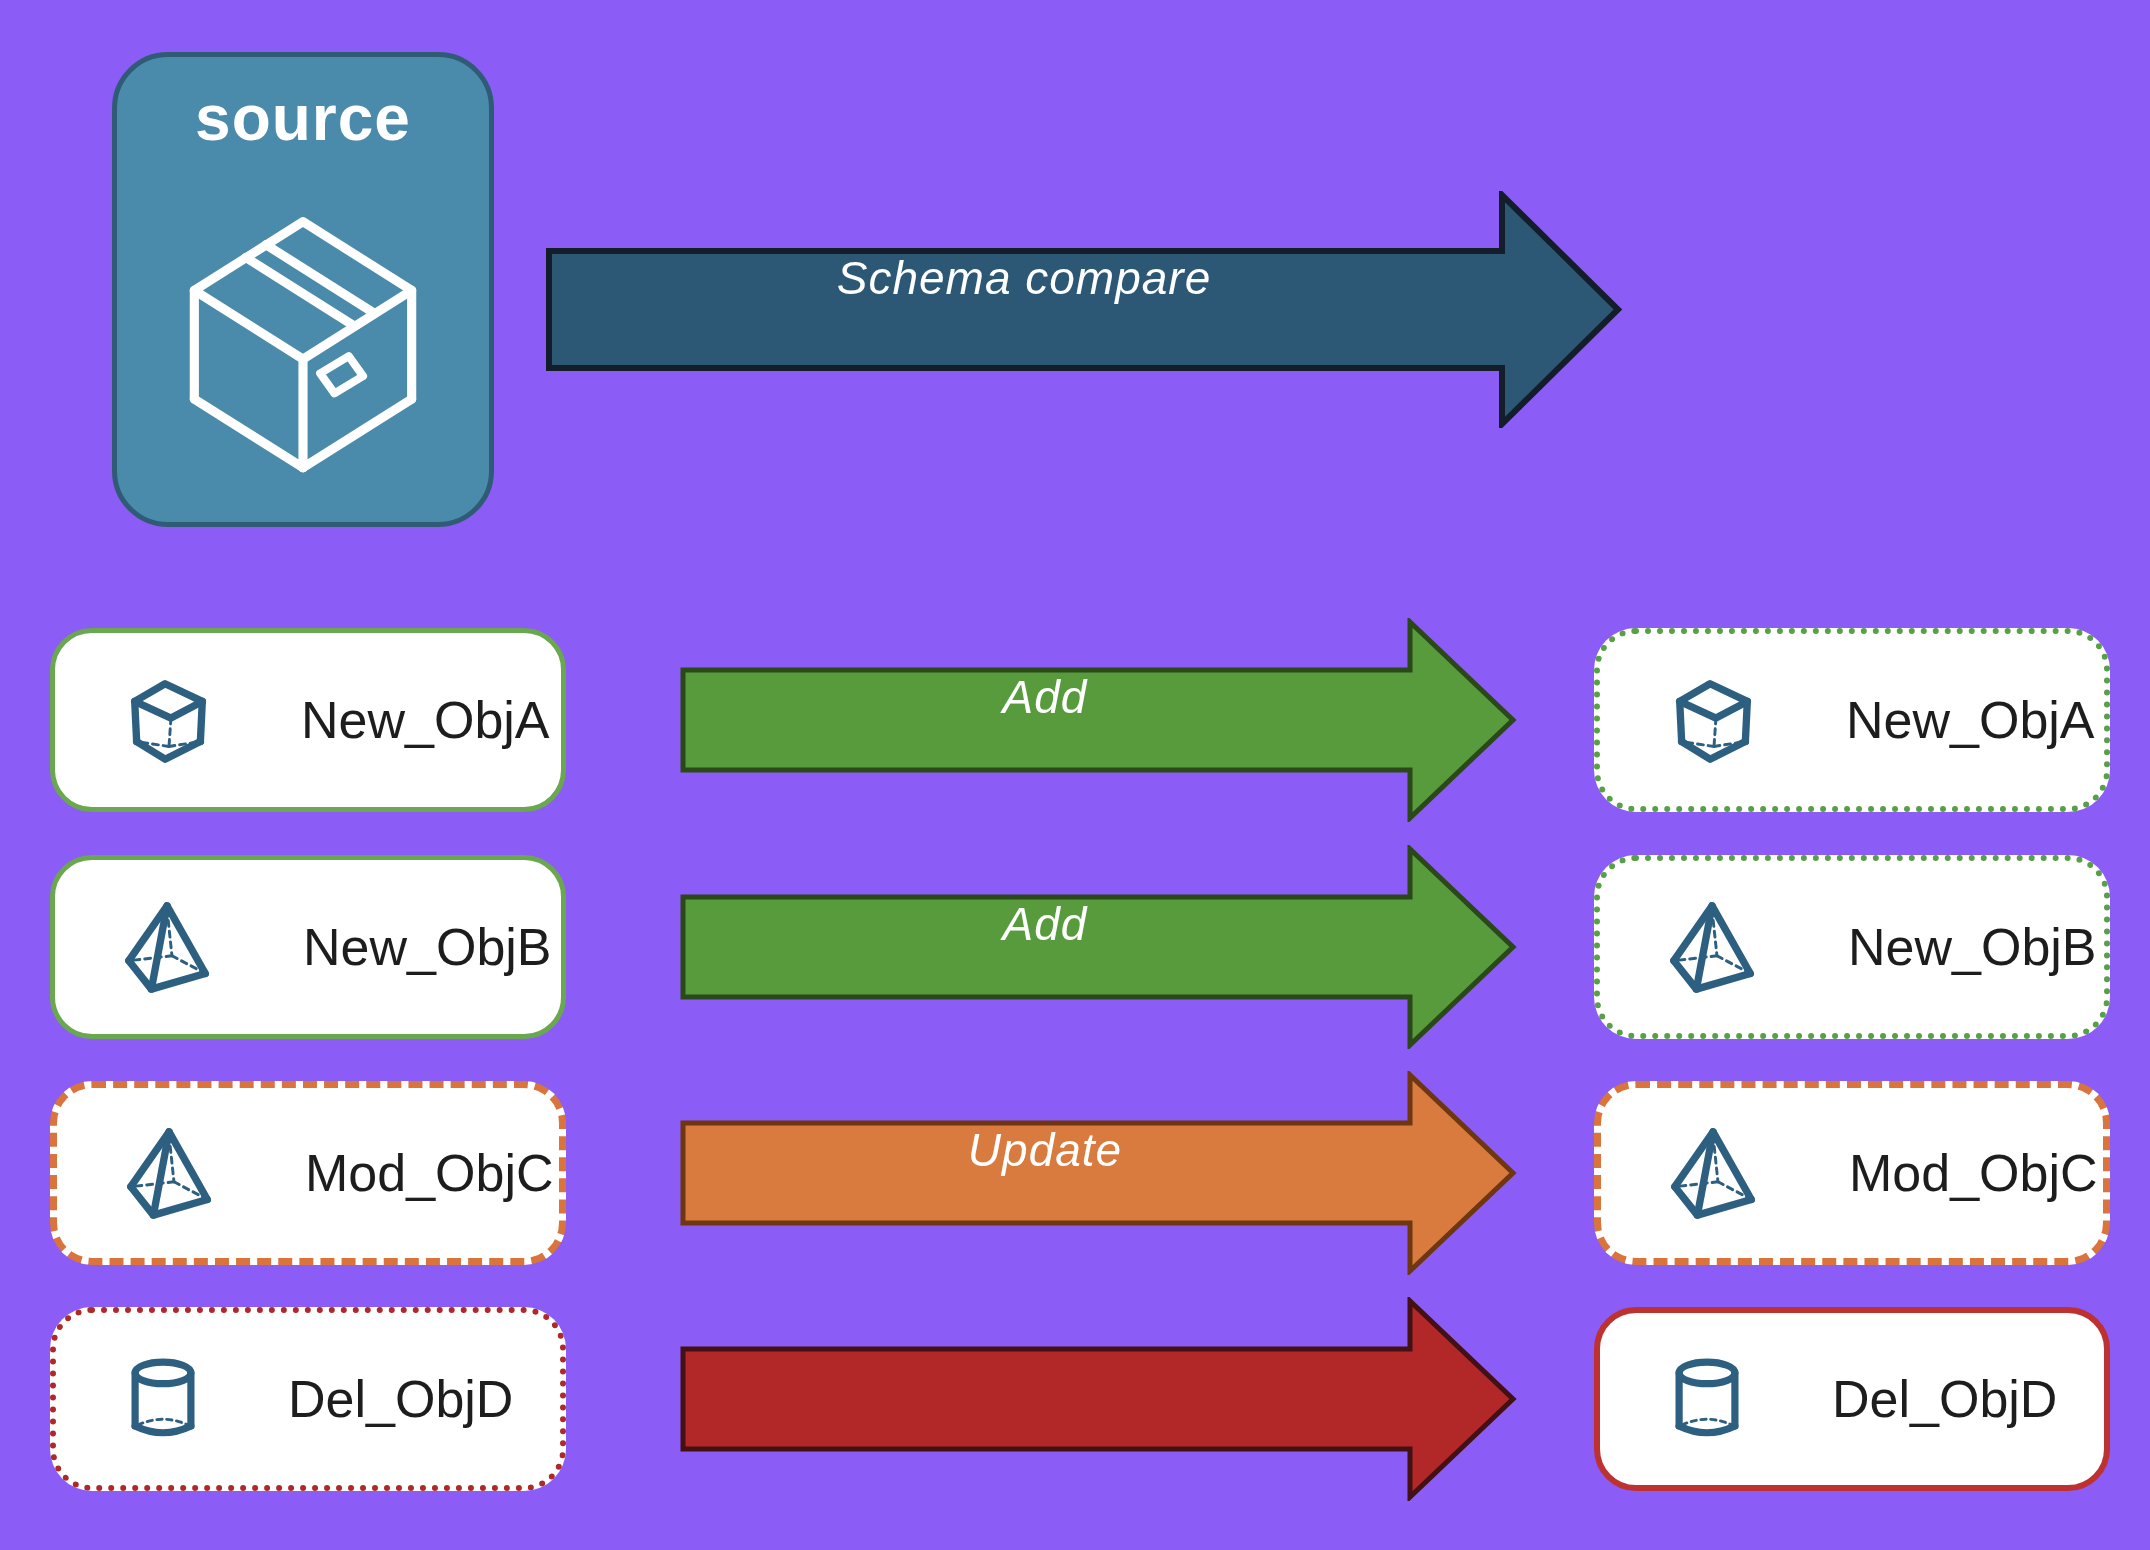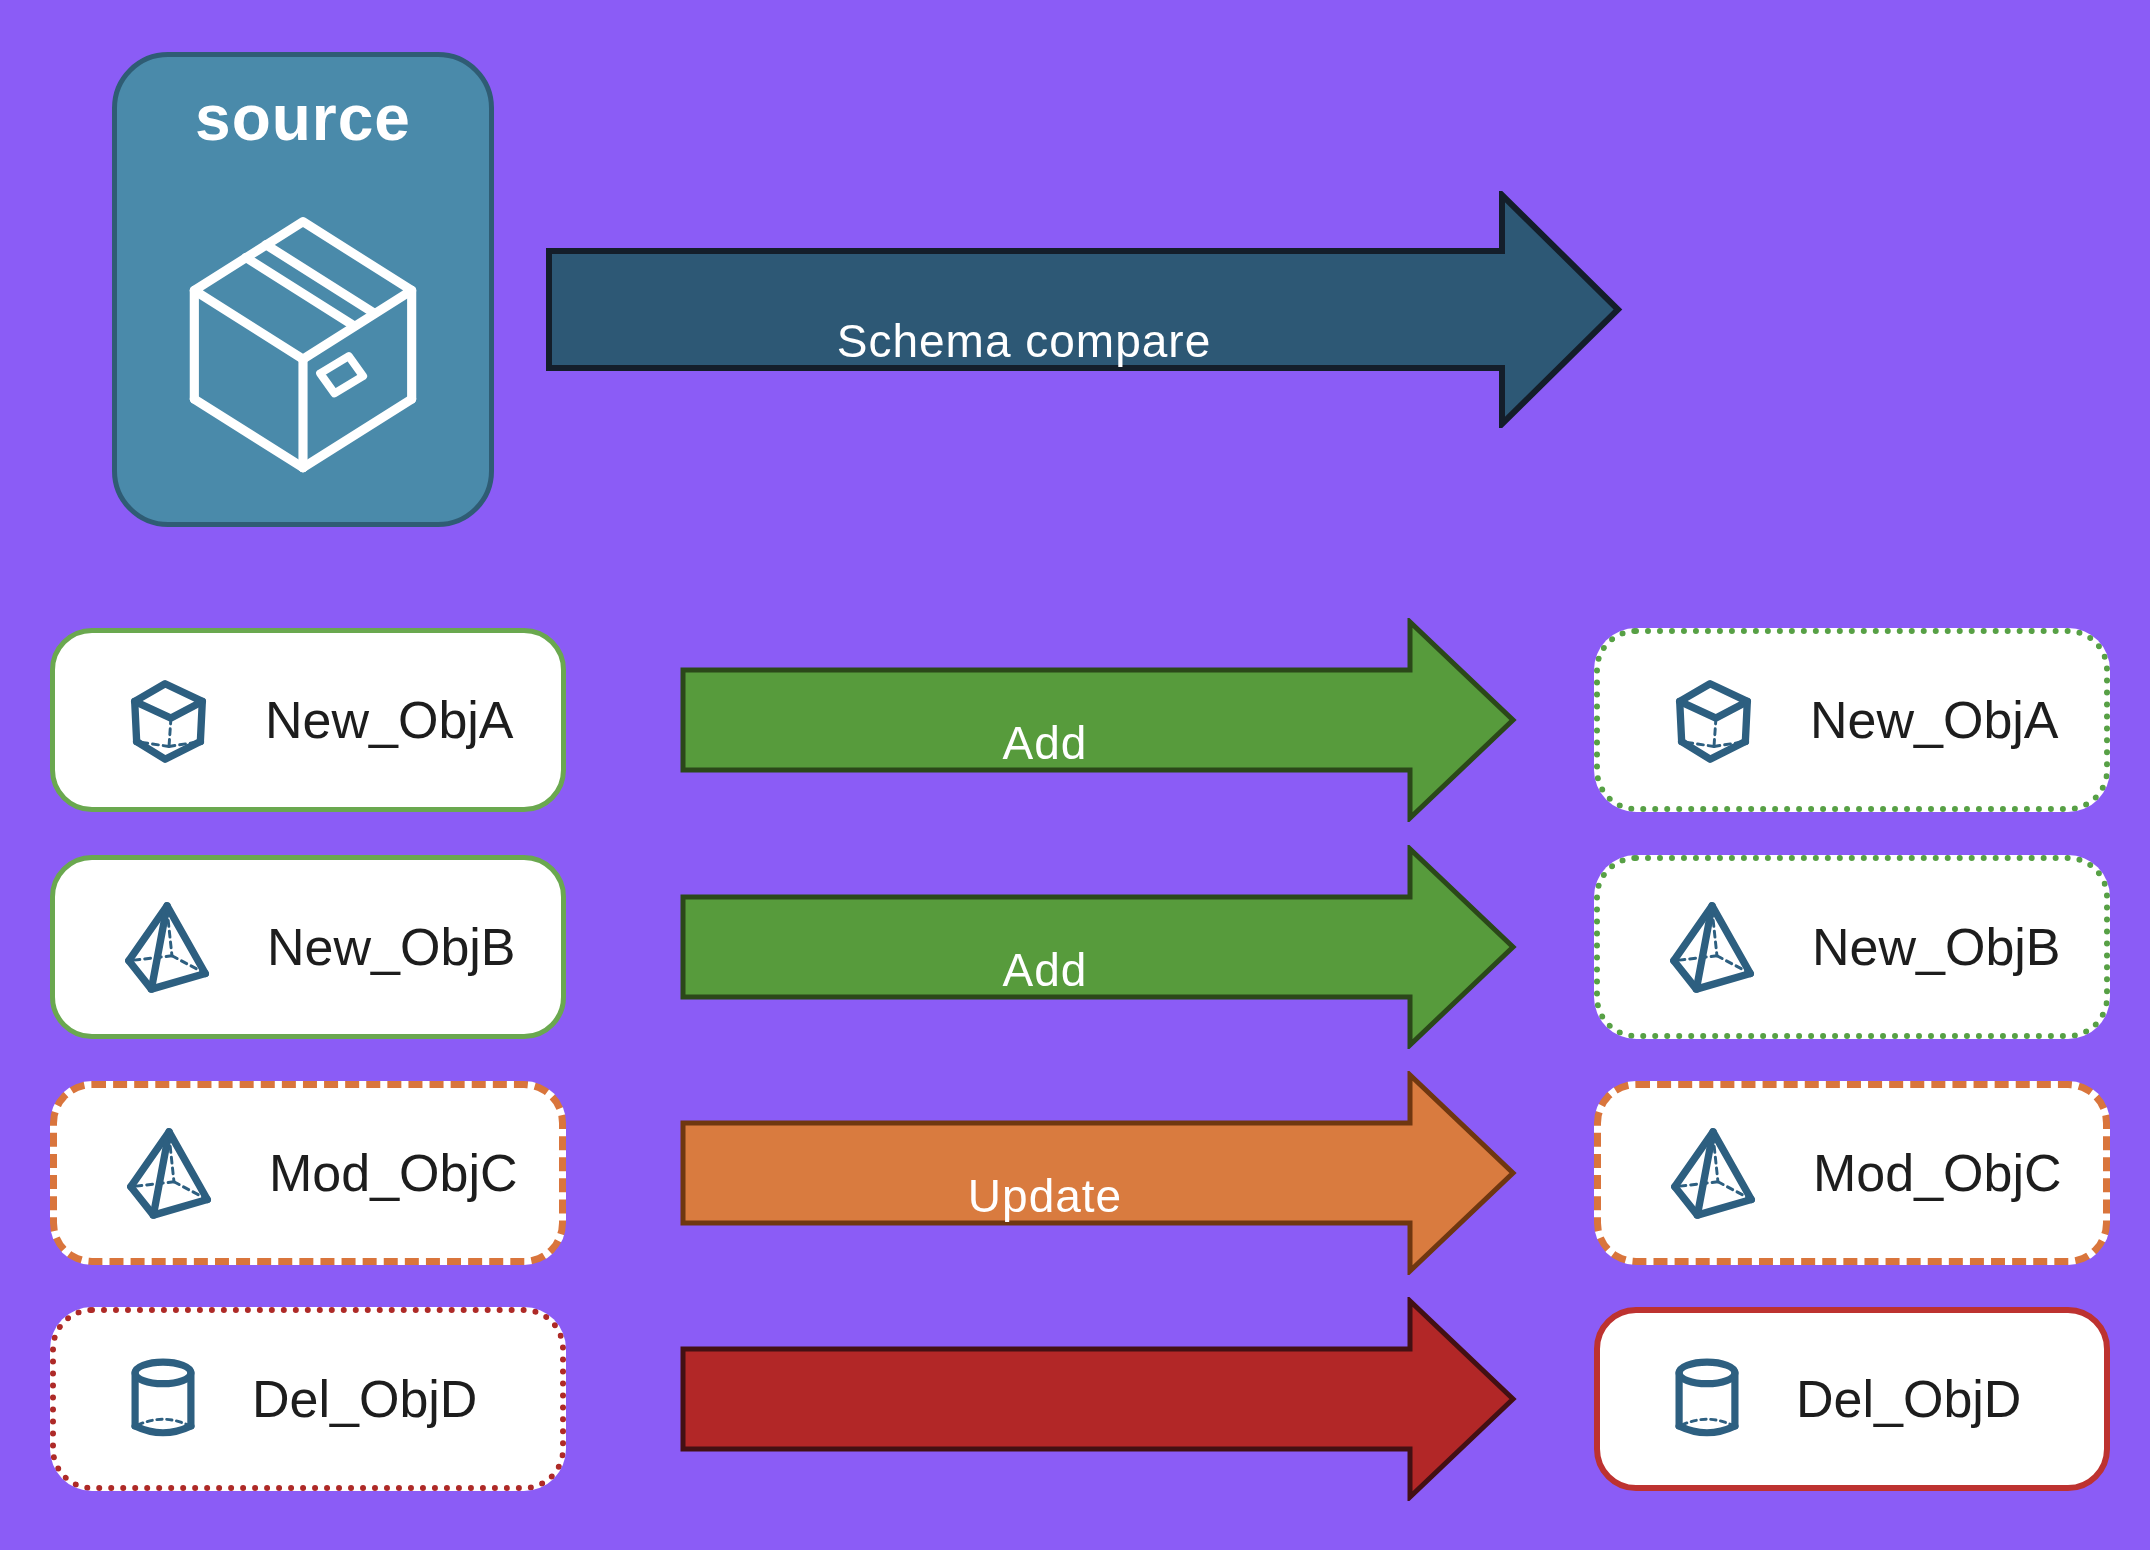--- a/index.html
+++ b/index.html
@@ -33,40 +33,42 @@
     letter-spacing: 1px;
   }
   .node-icon-wrap { flex: 1; display: flex; align-items: center; justify-content: center; }
 
   
   .block-arrow { position: absolute; }
   .block-arrow svg { display: block; }
   .arrow-label-box {
     position: absolute;
     display: flex;
-    align-items: flex-end;
+    align-items: flex-start;
     justify-content: center;
+    font-style: italic;
   }
   .arrow-label {
     color: #ffffff;
     font-size: 46px;
     letter-spacing: 1px;
   }
 
   
   .card {
     position: absolute;
     width: 516px;
     height: 184px;
     background: #ffffff;
     border-radius: 42px;
     box-sizing: border-box;
     display: flex;
     align-items: center;
     padding-left: 62px;
+    gap: 36px;
   }
   .card .obj-icon { flex: 0 0 auto; }
   .obj-label {
     margin-left: 44px;
     font-size: 52px;
     color: #1d1d1d;
   }
   .b-solid-green  { border: 5px solid  #6aa84f; }
   .b-dotted-green { border: 6px dotted #57a045; }
   .b-dashed-orange{ border: 7px dashed #d9753c; }

